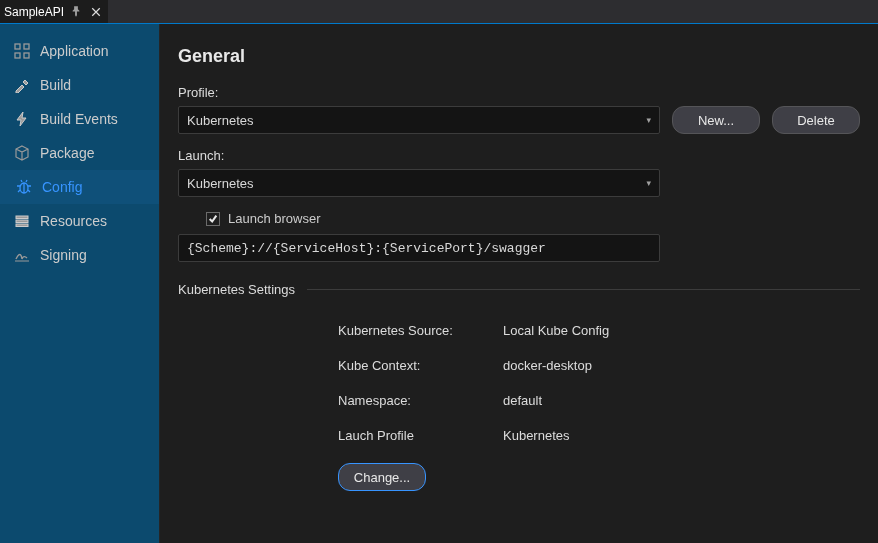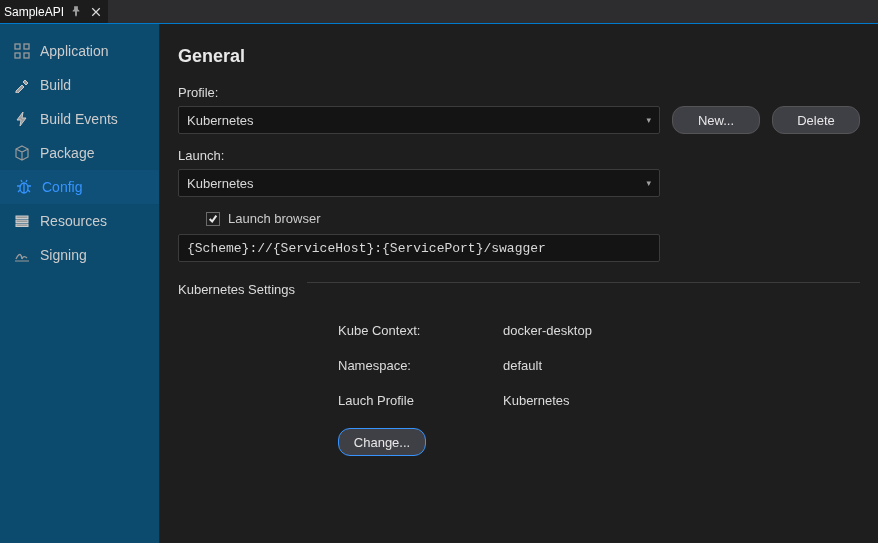--- a/index.html
+++ b/index.html
@@ -100,21 +100,21 @@
     .btn.blue-border { border-color: #3794ff; }
     .checkbox-row { display:flex; align-items:center; gap:8px; margin: 6px 0 8px 0; padding-left: 28px; }
     .checkbox {
       width: 14px; height: 14px;
       border: 1px solid #6b6b6b;
       display:flex; align-items:center; justify-content:center;
       background: #1e1e1e;
     }
     .checkbox svg { width:10px; height:10px; stroke:#e8e8e8; stroke-width:2.5; fill:none; }
     
-    .section-header { display:flex; align-items:flex-start; gap:12px; margin: 20px 0 16px 0; }
+    .section-header { display:flex; align-items:center; gap:12px; margin: 20px 0 16px 0; }
     .section-header .title { color:#dcdcdc; white-space: nowrap; }
     .section-header .hr { flex:1; height:1px; background:#3c3c3c; }
     .kv-table { margin-left: 160px; }
     .kv-row { display:flex; padding: 10px 0; }
     .kv-row .k { width: 165px; color:#dcdcdc; }
     .kv-row .v { color:#dcdcdc; }
     .change-row { margin-left: 160px; margin-top: 10px; }
     .narrow-480 { max-width: 482px; }
   </style>
 </head>
@@ -250,20 +250,24 @@
       </div>
     </div>
 
     <div class="section-header">
       <span class="title">Kubernetes Settings</span>
       <div class="hr"></div>
     </div>
 
     <div class="kv-table">
       <div class="kv-row">
+        <div class="k">Kubernetes Source:</div>
+        <div class="v">Local Kube Config</div>
+      </div>
+      <div class="kv-row">
         <div class="k">Kube Context:</div>
         <div class="v">docker-desktop</div>
       </div>
       <div class="kv-row">
         <div class="k">Namespace:</div>
         <div class="v">default</div>
       </div>
       <div class="kv-row">
         <div class="k">Lauch Profile</div>
         <div class="v">Kubernetes</div>

